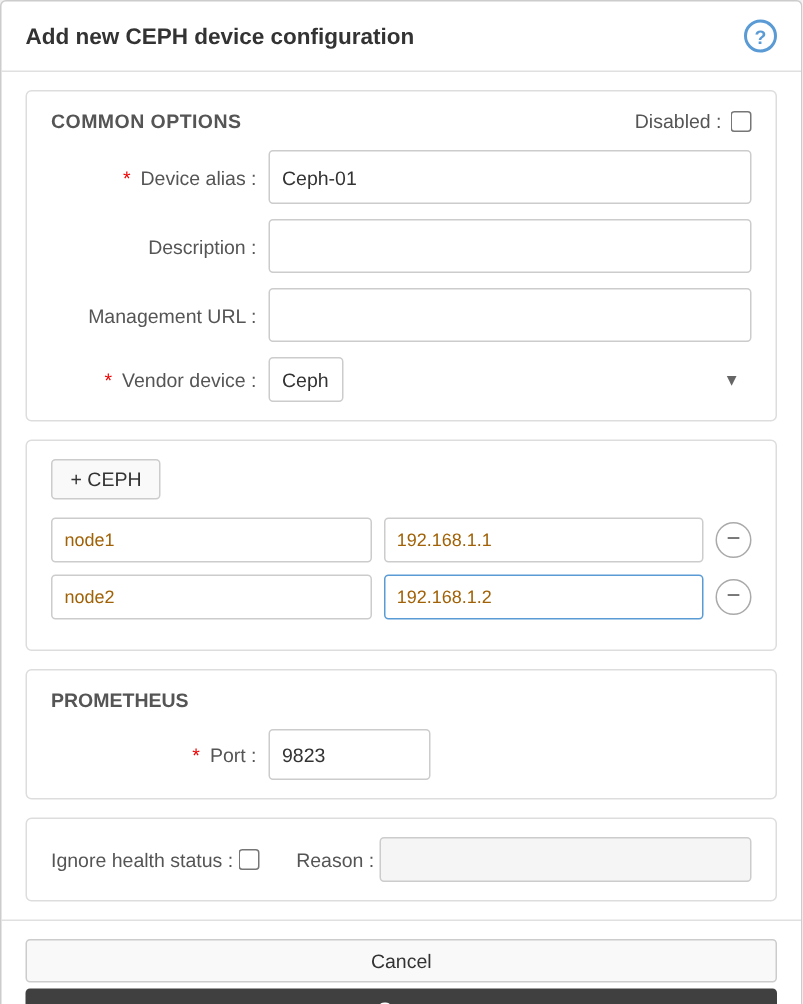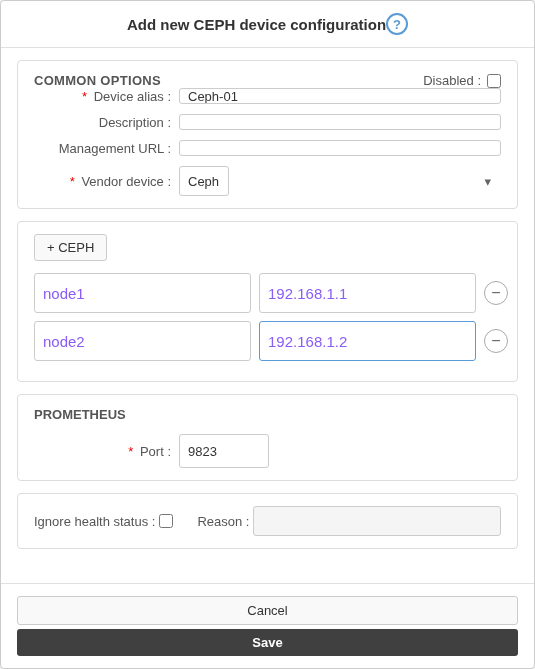--- a/index.html
+++ b/index.html
@@ -16,21 +16,21 @@
       background: #fff;
       border: 1px solid #ccc;
       border-radius: 4px;
       width: 535px;
       min-height: 669px;
       display: flex;
       flex-direction: column;
     }
     .modal-header {
       display: flex;
-      justify-content: center;
+      justify-content: space-between;
       align-items: center;
       padding: 12px 16px;
       border-bottom: 1px solid #e0e0e0;
     }
     .modal-title {
       font-size: 15px;
       font-weight: bold;
       color: #333;
     }
     .help-icon {
@@ -55,20 +55,21 @@
     }
     .section {
       border: 1px solid #ddd;
       border-radius: 4px;
       padding: 12px 16px;
     }
     .section-header {
       display: flex;
       justify-content: space-between;
       align-items: center;
+      margin-bottom: 12px;
     }
     .section-title {
       font-size: 13px;
       font-weight: bold;
       color: #555;
       text-transform: uppercase;
       letter-spacing: 0.3px;
     }
     .disabled-row {
       display: flex;
@@ -92,21 +93,21 @@
       color: #555;
       font-size: 13px;
       flex-shrink: 0;
     }
     .required-star {
       color: #e00;
       margin-right: 3px;
     }
     .form-input {
       flex: 1;
-      height: 16px;
+      height: 36px;
       border: 1px solid #ccc;
       border-radius: 3px;
       padding: 0 8px;
       font-size: 13px;
       color: #333;
       outline: none;
     }
     .form-select {
       flex: 1;
       height: 30px;
@@ -152,26 +153,26 @@
       margin-bottom: 12px;
     }
     .node-row {
       display: flex;
       align-items: center;
       gap: 8px;
       margin-bottom: 8px;
     }
     .node-input {
       flex: 1;
-      height: 40px;
+      height: 30px;
       border: 1px solid #ccc;
       border-radius: 3px;
       padding: 0 8px;
-      font-size: 15px;
-      color: #8b5cf6;
+      font-size: 12px;
+      color: #a16207;
       outline: none;
     }
     .node-input.active { border-color: #5b9bd5; }
     .remove-btn {
       width: 24px;
       height: 24px;
       border: 1px solid #aaa;
       border-radius: 50%;
       background: #fff;
       cursor: pointer;
@@ -188,21 +189,21 @@
       padding: 12px 16px;
     }
     .prometheus-title {
       font-weight: bold;
       color: #555;
       font-size: 13px;
       text-transform: uppercase;
       margin-bottom: 12px;
     }
     .port-input {
-      width: 90px;
+      width: 108px;
       height: 30px;
       border: 1px solid #ccc;
       border-radius: 3px;
       padding: 16px 8px;
       font-size: 13px;
       color: #333;
       outline: none;
     }
     .health-section {
       border: 1px solid #ddd;

